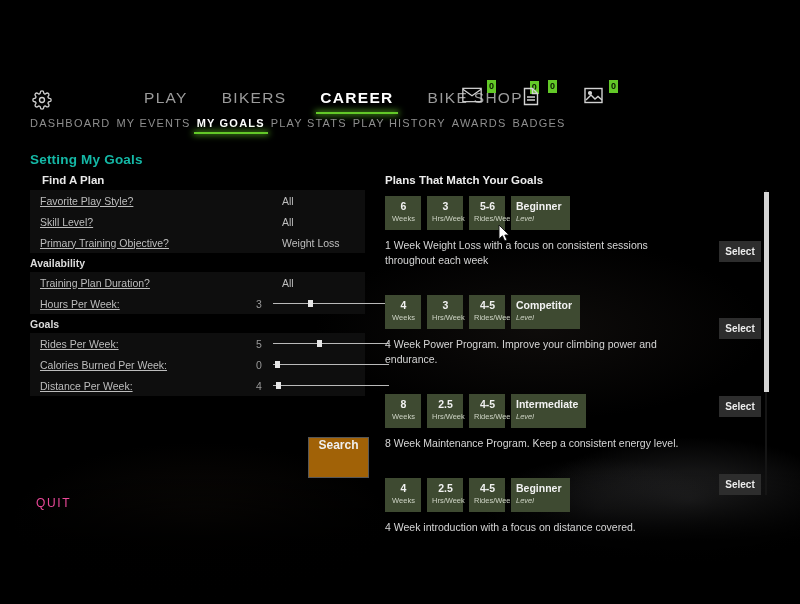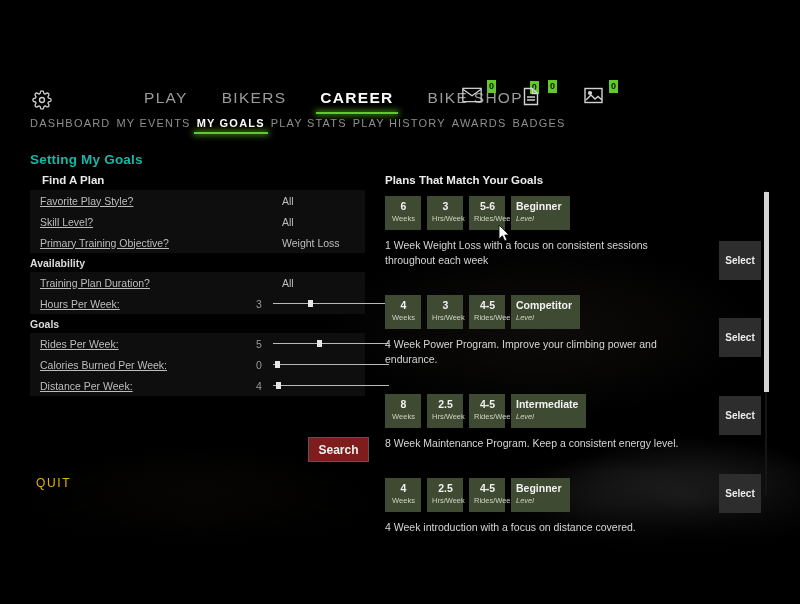--- a/index.html
+++ b/index.html
@@ -149,32 +149,32 @@
     width: 116px; height: 1px;
     background: #b9b9b9;
   }
   .slider .thumb {
     position: absolute; top: -3px;
     width: 5px; height: 7px;
     background: #e6e6e6;
   }
   #search-btn {
     position: absolute; left: 308px; top: 437px;
-    width: 61px; height: 25px;
+    width: 61px; height: 41px;
     border: 1px solid #575757;
-    background: #7f1d1d;
+    background: #a16207;
     color: #efefef;
     font-size: 12px; font-weight: 700;
-    display: flex; align-items: center; justify-content: center;
+    display: flex; justify-content: center;
     z-index: 6;
   }
   #quit-btn {
-    position: absolute; left: 30px; top: 473px;
+    position: absolute; left: 30px; top: 493px;
     font-size: 12px; letter-spacing: 1.6px;
-    color: #eab308;
+    color: #ec4899;
     padding: 3px 6px;
     z-index: 6;
   }
   
   #plans-title {
     position: absolute; left: 385px; top: 174px;
     font-size: 11.5px; font-weight: 700; color: #ededed;
     z-index: 4;
   }
   #plans-list {
@@ -204,21 +204,21 @@
   .plan-desc {
     margin-top: 8px;
     font-size: 10.5px;
     color: #d6d6d6;
     line-height: 15px;
     width: 300px;
   }
   .select-btn {
     position: absolute;
     left: 334px;
-    width: 42px; height: 39px;
+    width: 42px; height: 21px;
     background: #2d2d2d;
     color: #ededed;
     font-size: 10px; font-weight: 700;
     display: flex; align-items: center; justify-content: center;
     z-index: 6;
   }
   
   #scroll-track {
     position: absolute; left: 765px; top: 190px;
     width: 2px; height: 305px;

